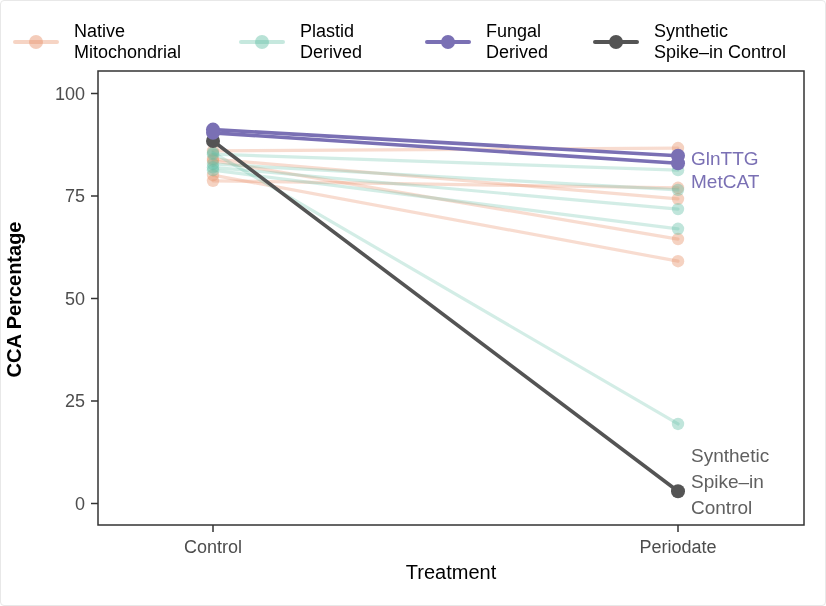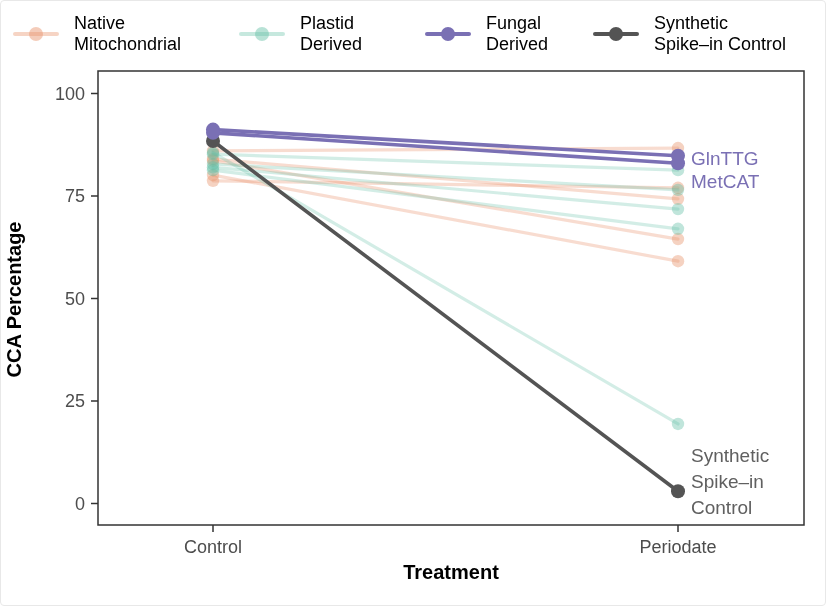--- a/index.html
+++ b/index.html
@@ -1,35 +1,35 @@
 <!DOCTYPE html>
 <html><head>
 <meta charset="utf-8">
 <style>
   html,body{margin:0;padding:0;background:#ffffff;}
   .figure{
     position:relative;width:826px;height:606px;background:#ffffff;
     border:1px solid #e8e8e8;border-radius:4px;box-sizing:border-box;
     font-family:"Liberation Sans", sans-serif;overflow:hidden;
   }
-  .legend{position:absolute;left:0;top:8px;width:826px;height:52px;}
+  .legend{position:absolute;left:0;top:16px;width:826px;height:52px;}
   .legend-item{position:absolute;top:0;display:flex;align-items:center;height:50px;}
   .legend-key{position:relative;width:46px;height:14px;flex:0 0 46px;}
   .legend-line{position:absolute;left:0;top:5px;width:46px;height:4px;border-radius:2px;}
   .legend-dot{position:absolute;left:16px;top:0;width:14px;height:14px;border-radius:50%;}
   .legend-label{margin-left:15px;font-size:18px;line-height:21px;color:#000;white-space:pre-line;}
   .plot-svg{position:absolute;left:0;top:0;}
   .y-title{
     position:absolute;left:-117px;top:287px;width:260px;text-align:center;
     transform:rotate(-90deg);transform-origin:center;
     font-size:20px;font-weight:bold;color:#000;
   }
   .x-title{
     position:absolute;left:97px;top:560px;width:706px;text-align:center;
-    font-size:20px;font-weight:bold;color:#000;
+    font-size:20px;font-weight:normal;color:#000;
   }
 </style>
 </head>
 <body>
 
 <div class="figure">
 
   <div class="legend">
     <div class="legend-item" style="left:12px">
       <span class="legend-key">

